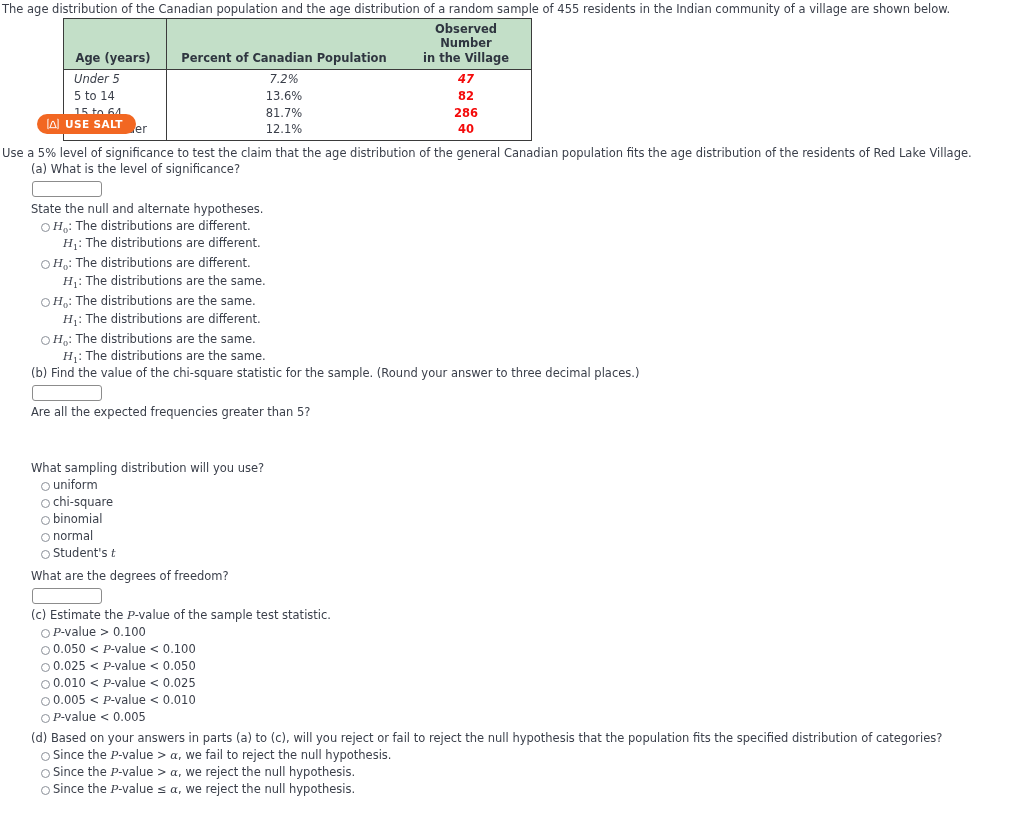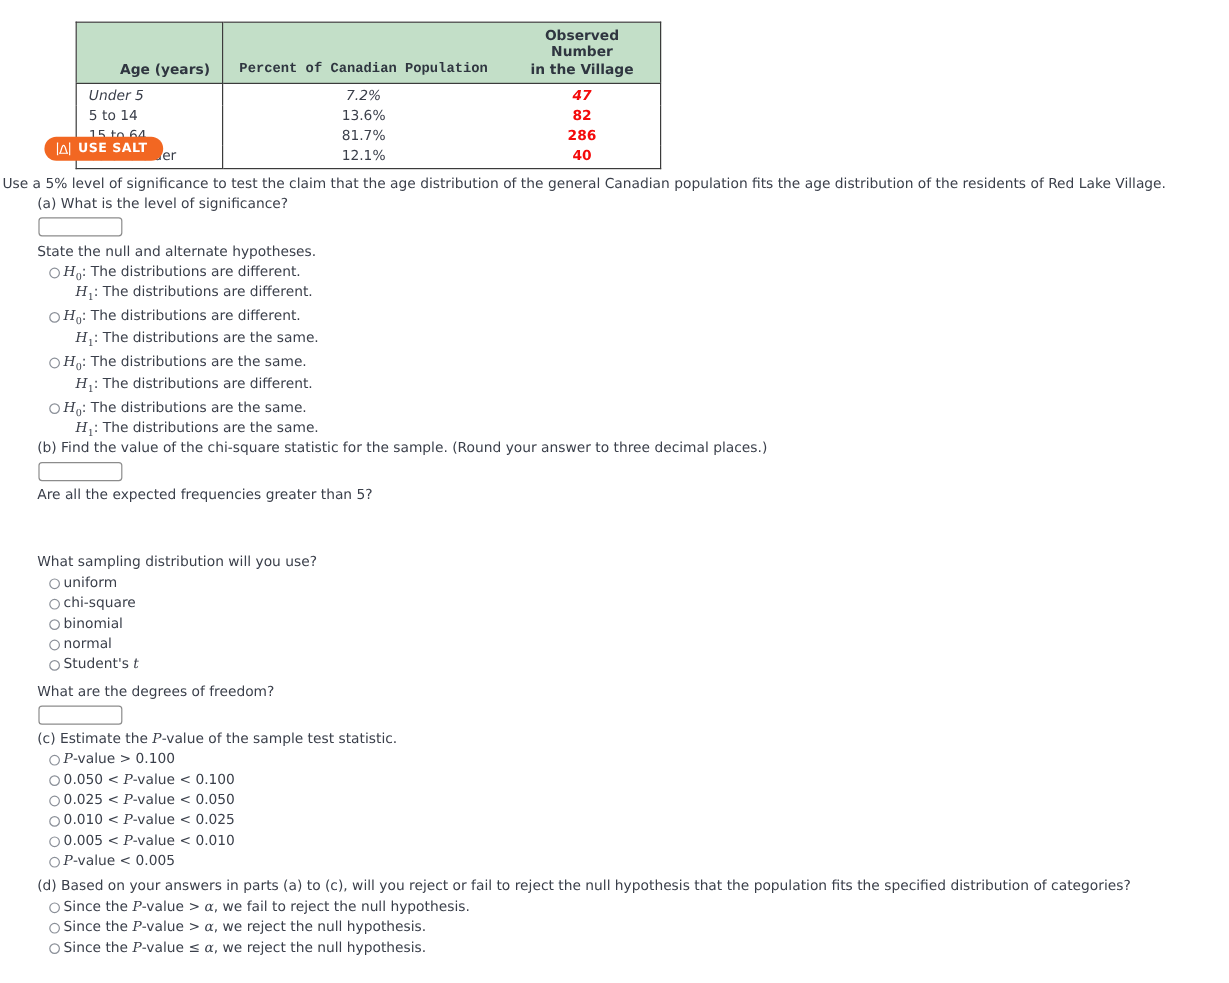--- a/index.html
+++ b/index.html
@@ -44,29 +44,28 @@
     background: #c3dfc8;
     color: #2f3640;
     font-weight: bold;
     font-size: 11.5px;
     padding: 3px 10px 4px 10px;
     vertical-align: bottom;
     border-bottom: 1.5px solid #3b3b3b;
     line-height: 1.25;
   }
   table.data-table thead th.th-age {
-    text-align: right;
+    text-align: center;
     width: 86px;
     border-right: 1.5px solid #3b3b3b;
-    padding-left: 25px;
+    padding-left: 6px;
   }
   table.data-table thead th.th-pct {
     text-align: center;
     width: 214px;
-    font-family: Liberation Mono, monospace;
   }
   table.data-table thead th.th-obs {
     text-align: center;
     width: 110px;
   }
   table.data-table tbody td {
     padding: 1px 10px 1px 10px;
     line-height: 1.28;
     font-size: 11.5px;
   }
@@ -164,20 +163,21 @@
   }
 
   i.math { font-family: "DejaVu Serif", serif; font-style: italic; }
   .sub { font-size: 8px; vertical-align: sub; font-family: "DejaVu Serif", serif; font-style: normal; }
 </style>
 </head>
 <body>
 
 <div class="page">
 
+  <div class="intro">The age distribution of the Canadian population and the age distribution of a random sample of 455 residents in the Indian community of a village are shown below.</div>
 
   <div class="data-table-wrap">
     <table class="data-table">
       <thead>
         <tr>
           <th class="th-age">Age (years)</th>
           <th class="th-pct">Percent of Canadian Population</th>
           <th class="th-obs">
             <span>Observed Number</span><br>
             <span>in the Village</span>

